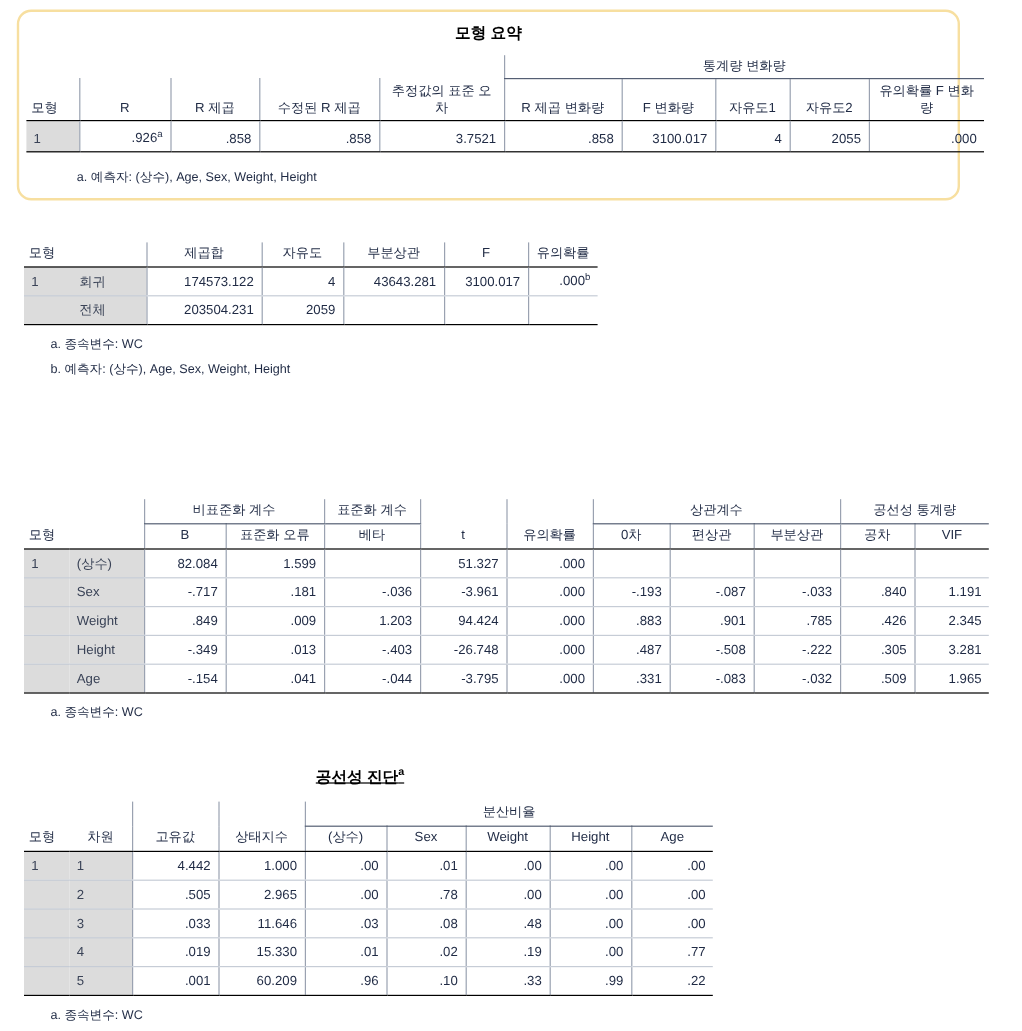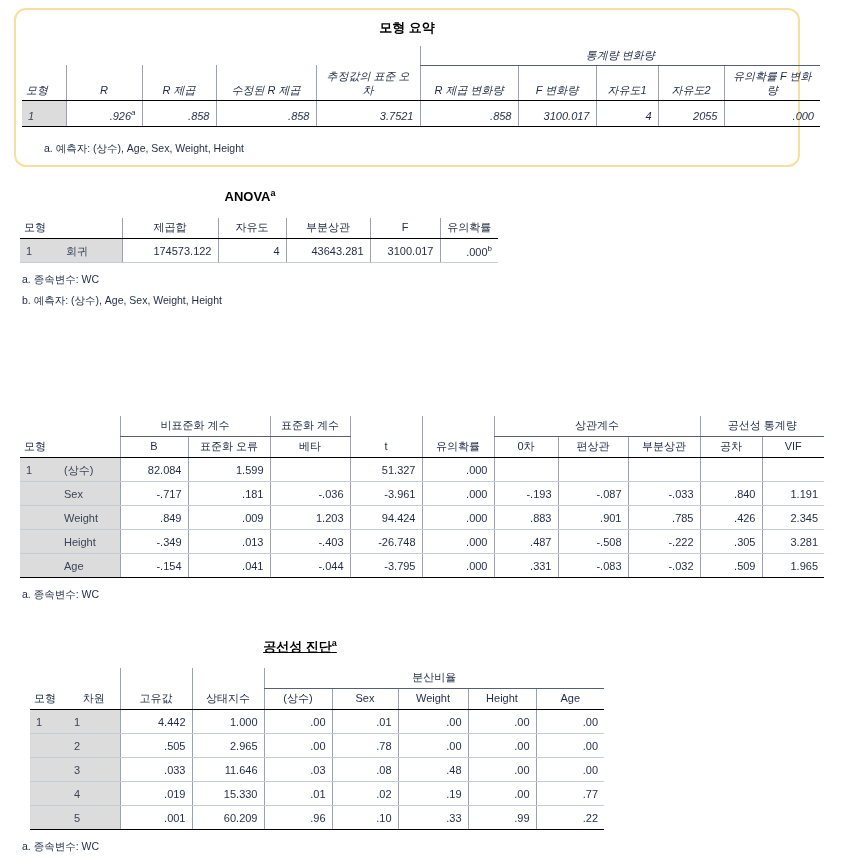--- a/index.html
+++ b/index.html
@@ -82,34 +82,35 @@
   .lastrow td { border-bottom: 1.5px solid #000; }
 
   sup.note { font-size: 8px; vertical-align: super; }
 
   .footnote {
     font-size: 10.5px;
     color: #1f2a44;
     padding-left: 22px;
     line-height: 1.6;
     white-space: nowrap;
+    margin-left: 20px;
   }
 </style>
 </head>
 <body>
 
 <div class="page">
 
   <div class="sel-frame" style="left:14px; top:8px; width:786px; height:159px;border-radius:12px;">
 
     <div class="tbl-title" style="position:absolute; left:0; top:9px; width:782px;">
       <span>모형 요약</span>
     </div>
 
-    <table class="spss" style="position:absolute; left:6px; top:36px; width:770px;font-style:italic;">
+    <table class="spss" style="position:absolute; left:6px; top:36px; width:770px;">
       <colgroup>
         <col style="width:44px">
           <col style="width:76px">
           <col style="width:74px">
         <col style="width:100px">
           <col style="width:104px">
           <col style="width:98px">
         <col style="width:78px">
           <col style="width:62px">
           <col style="width:66px">
@@ -149,23 +150,20 @@
           <td class="num vline">.000</td>
         </tr>
       </tbody>
     </table>
 
     <div class="footnote" style="position:absolute; left:6px; top:130px;">a. 예측자: (상수), Age, Sex, Weight, Height</div>
   </div>
 
   <div class="block" style="left:0px; top:188px; width:520px;">
 
-    <div class="tbl-title" style="width:500px;">
-      <span>ANOVA</span><sup>a</sup>
-    </div>
 
     <table class="spss" style="margin-top:14px; margin-left:20px; width:478px;">
       <colgroup>
         <col style="width:40px">
           <col style="width:62px">
           <col style="width:96px">
         <col style="width:68px">
           <col style="width:84px">
           <col style="width:70px">
         <col style="width:58px">
@@ -185,20 +183,29 @@
           <td class="stub-model">1</td>
           <td class="stub">회귀</td>
           <td class="num vline">174573.122</td>
           <td class="num vline">4</td>
           <td class="num vline">43643.281</td>
           <td class="num vline">3100.017</td>
           <td class="num vline"><span>.000</span><sup class="note">b</sup></td>
         </tr>
 
 
+        <tr class="lastrow" style="height:24px;">
+          <td class="stub-model"></td>
+          <td class="stub">전체</td>
+          <td class="num vline">203504.231</td>
+          <td class="num vline">2059</td>
+          <td class="num vline"></td>
+          <td class="num vline"></td>
+          <td class="num vline"></td>
+        </tr>
       </tbody>
     </table>
 
     <div class="footnote" style="margin-top:8px;">a. 종속변수: WC</div>
     <div class="footnote" style="margin-top:4px;">b. 예측자: (상수), Age, Sex, Weight, Height</div>
   </div>
 
   <div class="block" style="left:0px; top:392px; width:852px;">
 
 
@@ -322,21 +329,21 @@
 
     <div class="footnote" style="margin-top:8px;">a. 종속변수: WC</div>
   </div>
 
   <div class="block" style="left:0px; top:638px; width:620px;">
 
     <div class="tbl-title" style="width:600px;text-decoration:underline;">
       <span>공선성 진단</span><sup>a</sup>
     </div>
 
-    <table class="spss" style="margin-top:12px; margin-left:30px; width:574px;">
+    <table class="spss" style="margin-top:12px; margin-left:20px; width:574px;">
       <colgroup>
         <col style="width:38px">
           <col style="width:52px">
           <col style="width:72px">
         <col style="width:72px">
           <col style="width:68px">
           <col style="width:66px">
         <col style="width:70px">
           <col style="width:68px">
           <col style="width:68px">

